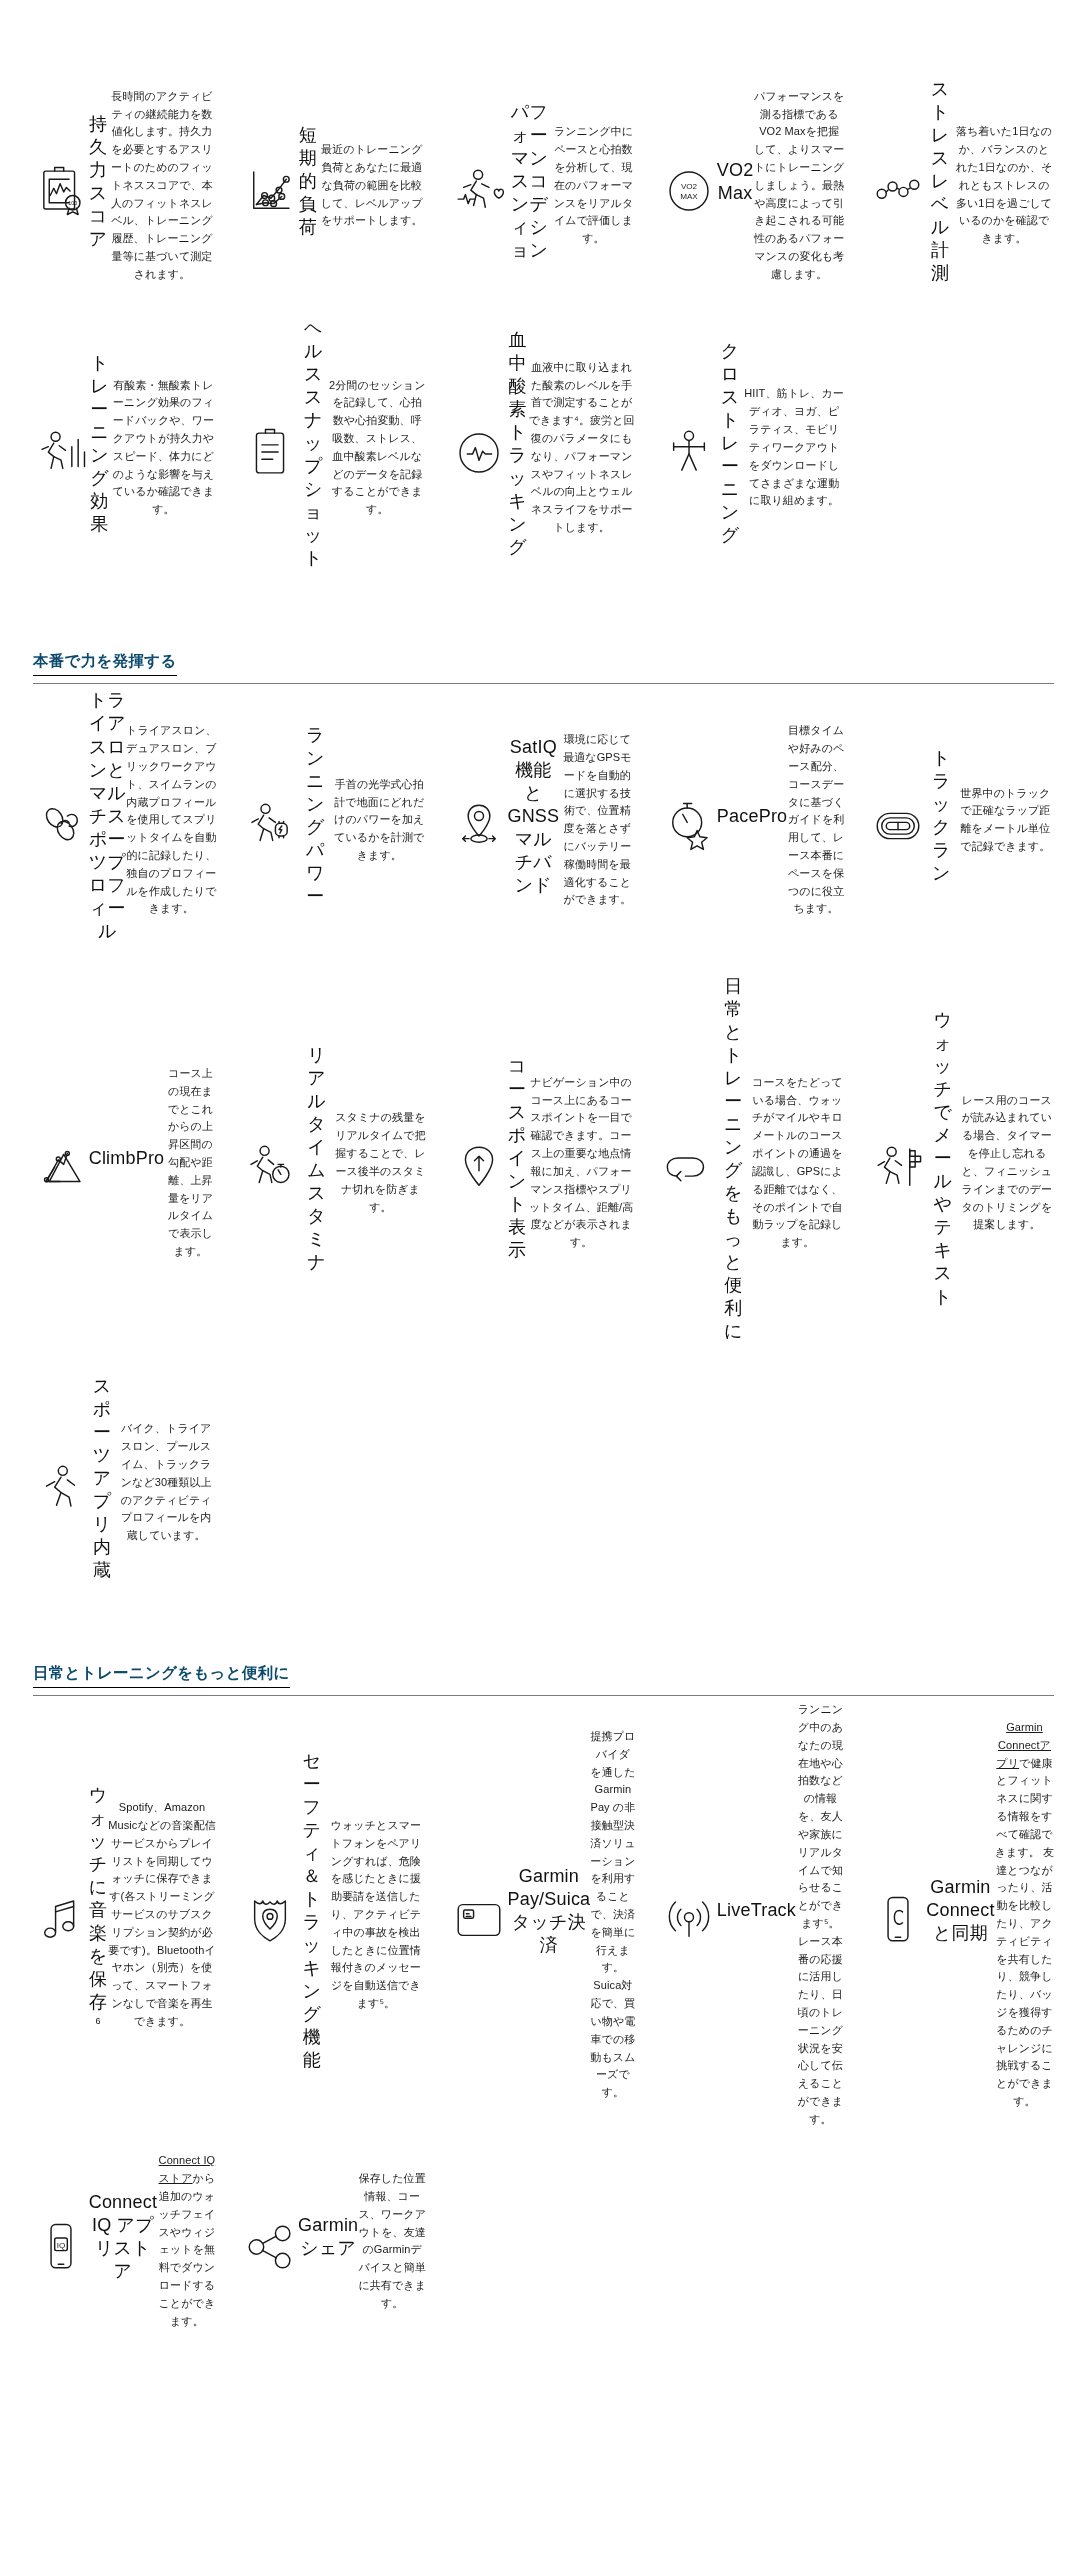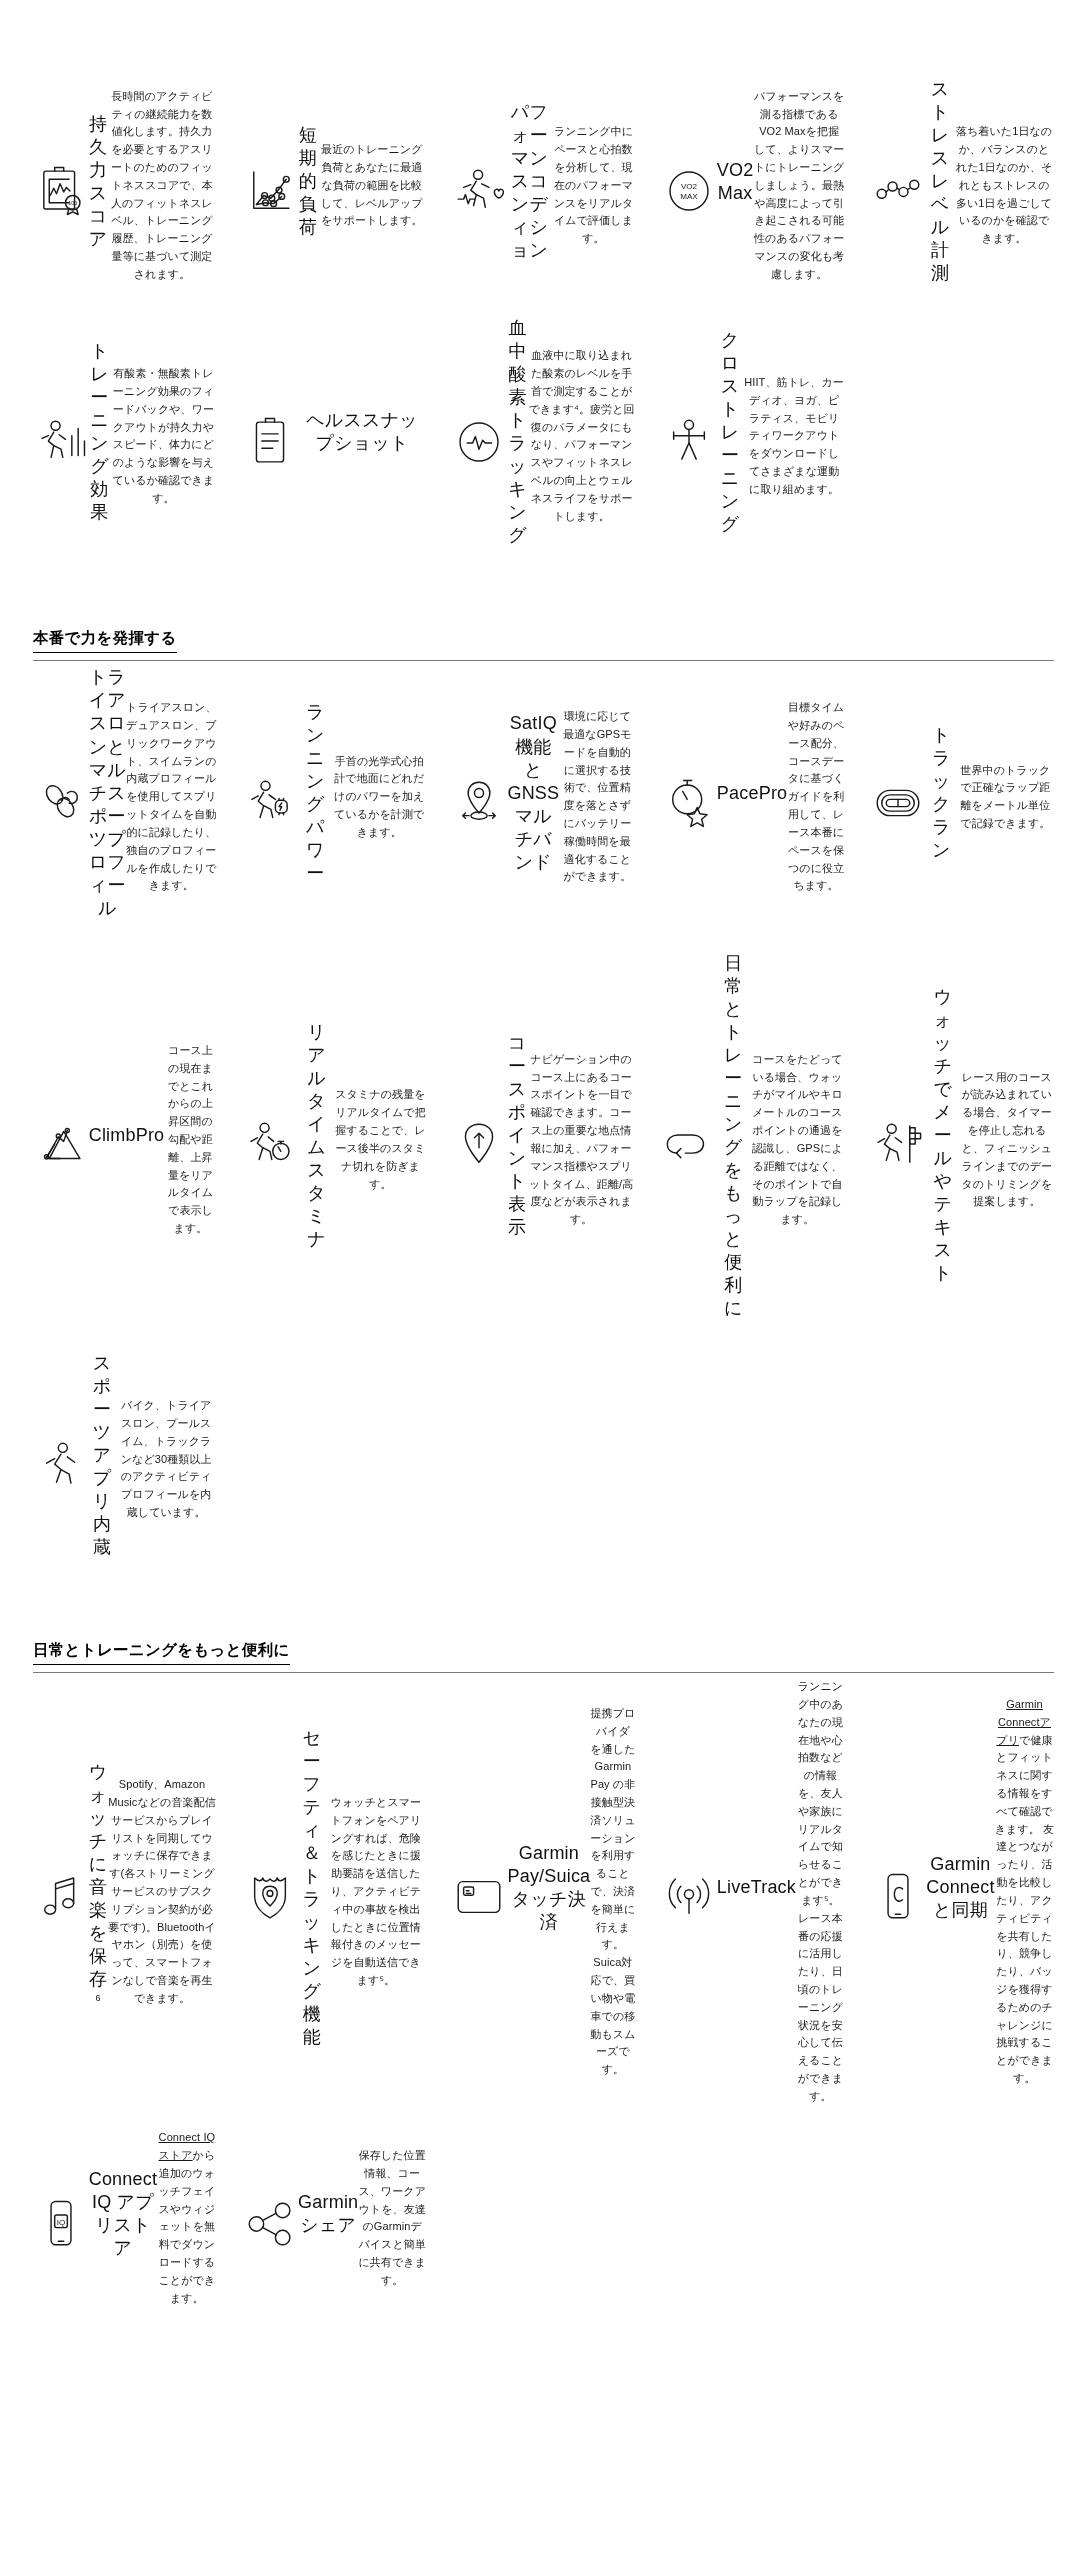--- a/index.html
+++ b/index.html
@@ -69,21 +69,21 @@
   .section-head {
     margin: 0 33px 5.4px 33px;
     padding-bottom: 7.2px;
     border-bottom: 0.9px solid #7a7a7a;
   }
   .section-head h2 {
     font-size: 15.4px;
     font-weight: 700;
     margin: 0;
     letter-spacing: 0.4px;
-    color: #000000;
+    color: #0c4a6e;
     display: inline-block;
     border-bottom: 1.8px solid #000;
     padding-bottom: 2.7px;
   }
   .section-wrap { margin-top: 49px; }
   .section-wrap.first { margin-top: 78px; }
 </style>
 </head>
 <body>
 
@@ -179,20 +179,21 @@
           </div>
           <div class="feature-card">
             <div class="icon-box">
               <svg width="56" height="56" viewBox="0 0 62 62">
                 <rect x="16" y="9" width="30" height="44" rx="3" fill="none" stroke="#1a1a1a" stroke-width="1.6" stroke-linecap="round" stroke-linejoin="round"></rect>
                 <path d="M26 9 V5 h10 v4" fill="none" stroke="#1a1a1a" stroke-width="1.6" stroke-linecap="round" stroke-linejoin="round"></path>
                 <path d="M22 22 h18 M22 30 h18 M22 38 h12" fill="none" stroke="#1a1a1a" stroke-width="1.6" stroke-linecap="round" stroke-linejoin="round"></path>
               </svg>
             </div>
             <div class="card-title">ヘルススナップショット</div>
+            <p class="card-body">2分間のセッションを記録して、心拍数や心拍変動、呼吸数、ストレス、血中酸素レベルなどのデータを記録することができます。</p>
           </div>
           <div class="feature-card">
             <div class="icon-box">
               <svg width="56" height="56" viewBox="0 0 62 62">
                 <circle cx="31" cy="31" r="21" fill="none" stroke="#1a1a1a" stroke-width="1.6" stroke-linecap="round" stroke-linejoin="round"></circle>
                 <path d="M18 32 h6 l3-7 4 14 4-10 3 3 h7" fill="none" stroke="#1a1a1a" stroke-width="1.6" stroke-linecap="round" stroke-linejoin="round"></path>
               </svg>
             </div>
             <div class="card-title">血中酸素トラッキング</div>
             <p class="card-body">血液中に取り込まれた酸素のレベルを手首で測定することができます⁴。疲労と回復のパラメータにもなり、パフォーマンスやフィットネスレベルの向上とウェルネスライフをサポートします。</p>

